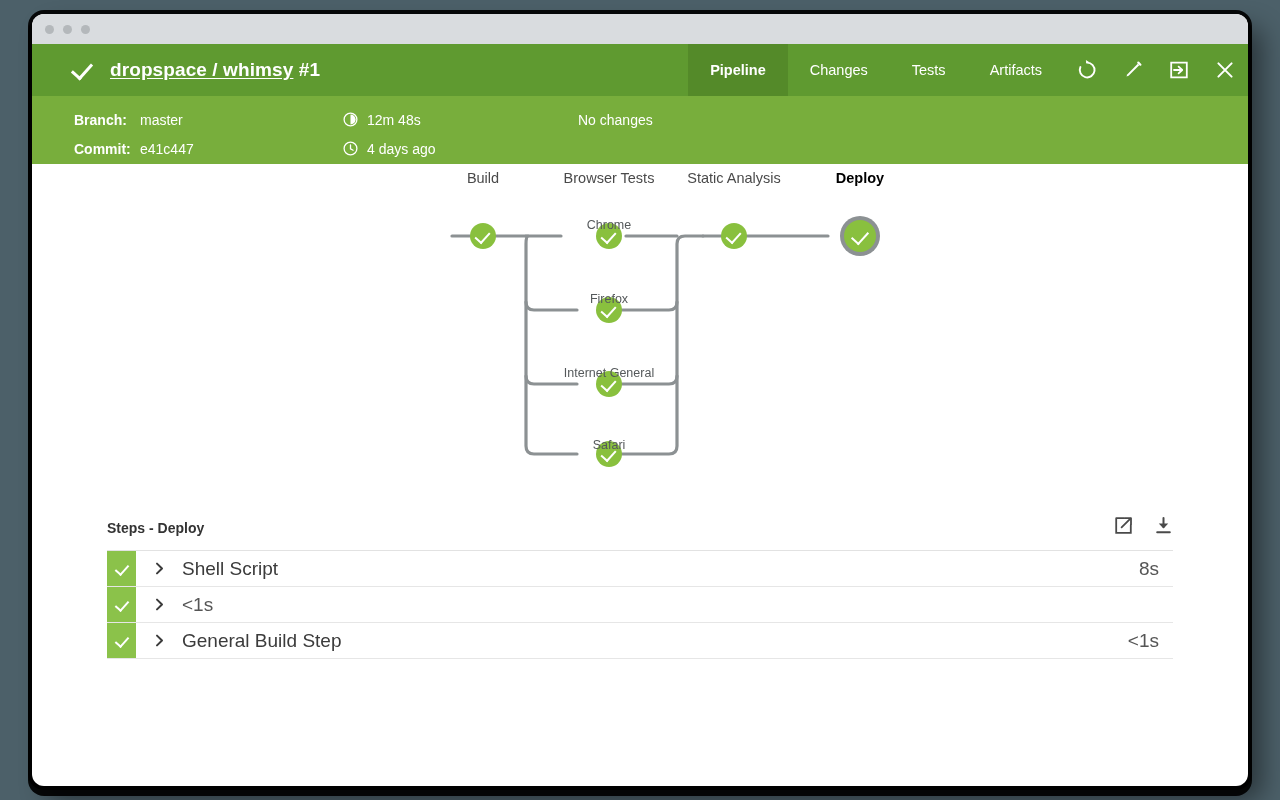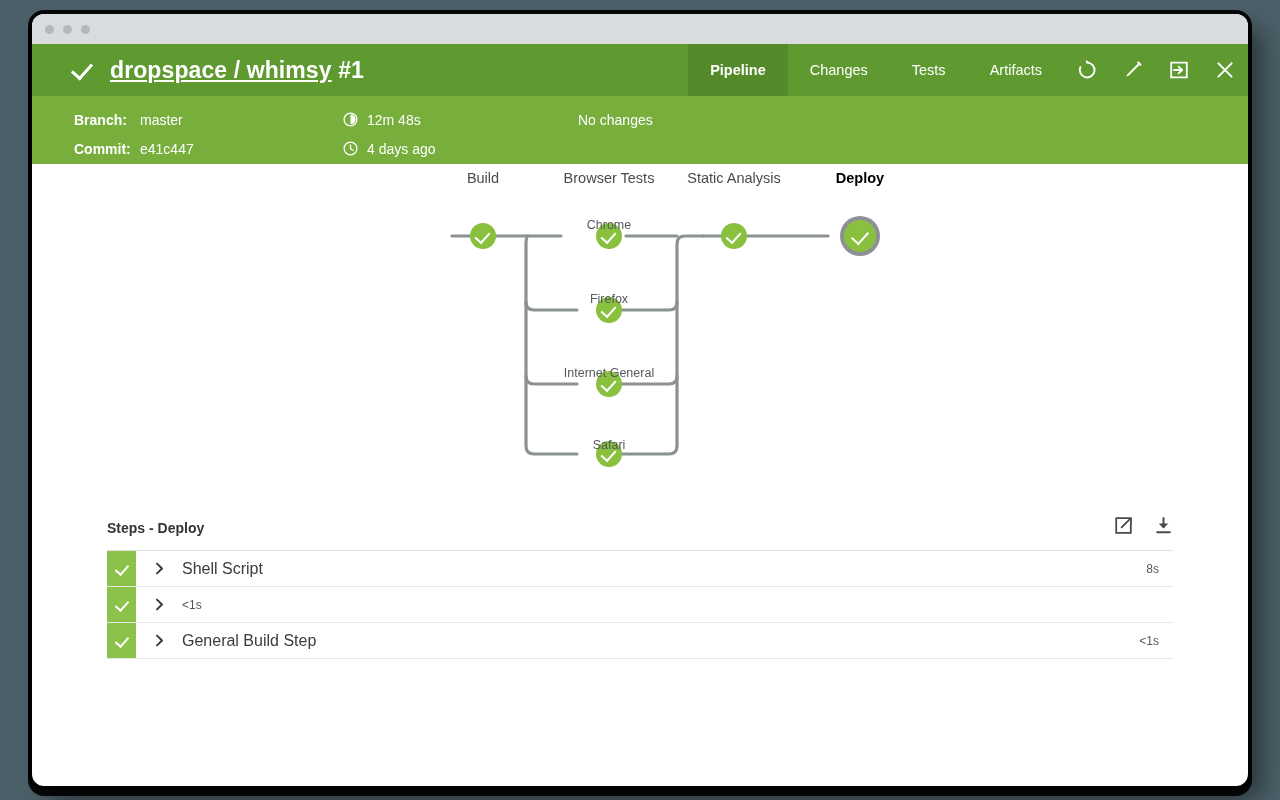--- a/index.html
+++ b/index.html
@@ -67,21 +67,21 @@
   .hdr-check::after {
     content: "";
     position: absolute;
     left: 2px; top: 0px;
     width: 9px; height: 17px;
     border: solid #ffffff;
     border-width: 0 3px 3px 0;
     transform: rotate(42deg);
   }
   .title {
-    font-size: 23px;
+    font-size: 19px;
     color: #ffffff;
     white-space: nowrap;
     letter-spacing: .1px;
   }
   .title .link {
     text-decoration: underline;
     text-underline-offset: 2px;
     font-weight: 600;
   }
   .title .num { font-weight: 600; }
@@ -257,28 +257,28 @@
     width: 46px;
     display: flex;
     align-items: center;
     justify-content: center;
     flex: none;
   }
   .step-name {
     flex: 1;
     display: flex;
     align-items: center;
-    font-size: 16px;
+    font-size: 19px;
     color: #3b3b3b;
   }
   .step-dur {
     display: flex;
     align-items: center;
     padding-right: 14px;
-    font-size: 12px;
+    font-size: 19px;
     color: #555555;
     white-space: nowrap;
     text-align: right;
   }
 </style>
 </head>
 <body>
 
 <div class="window">
 

